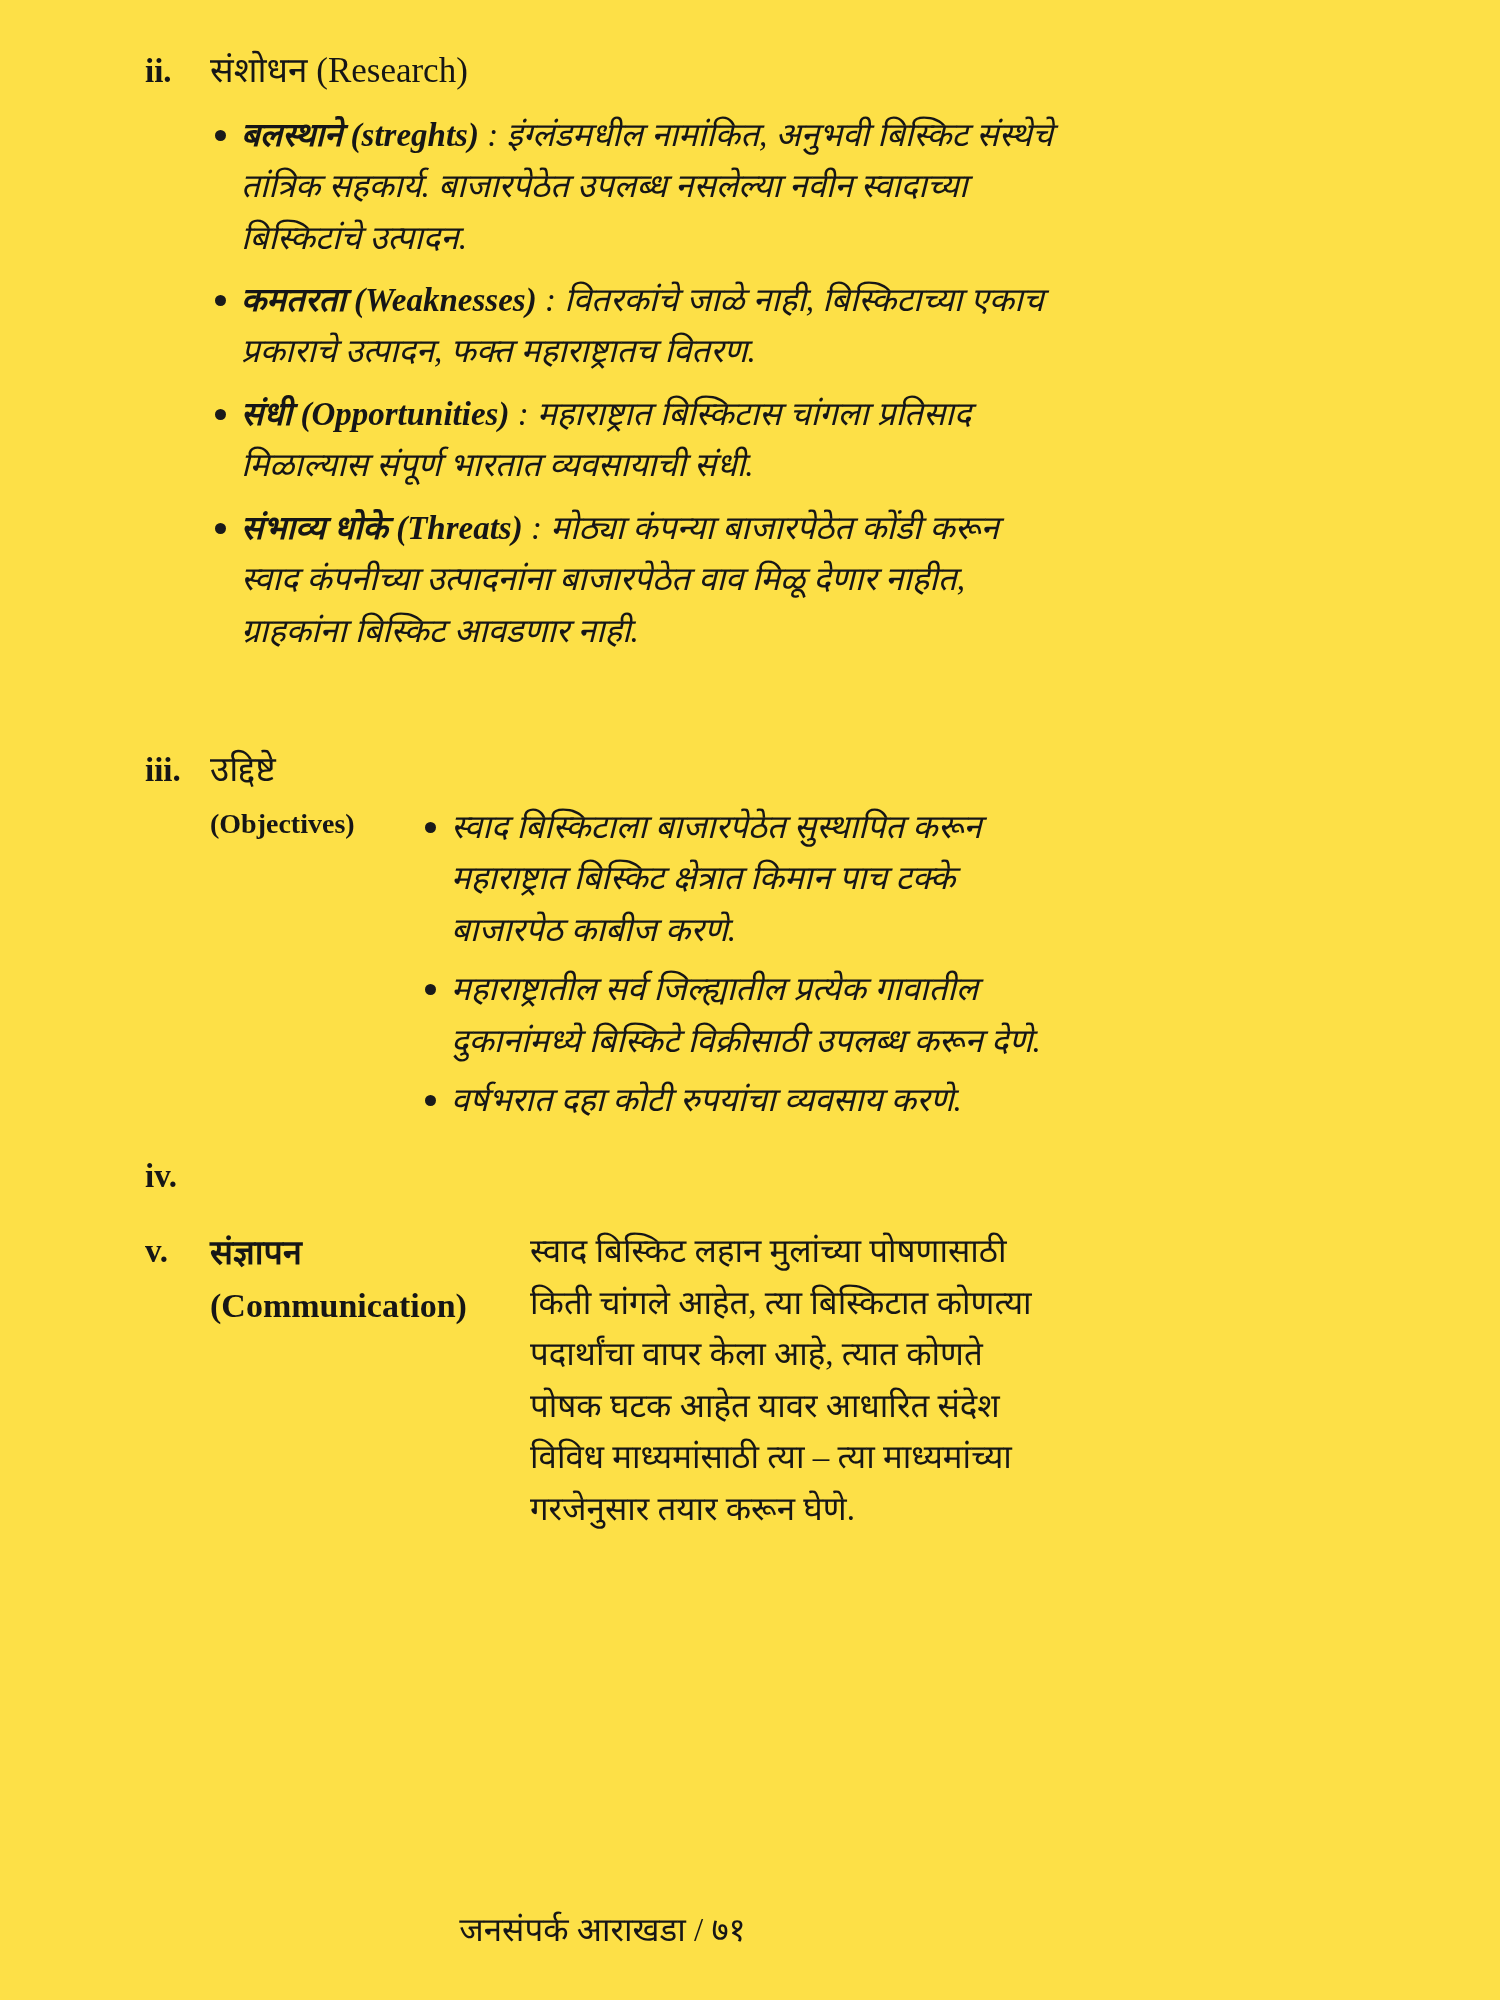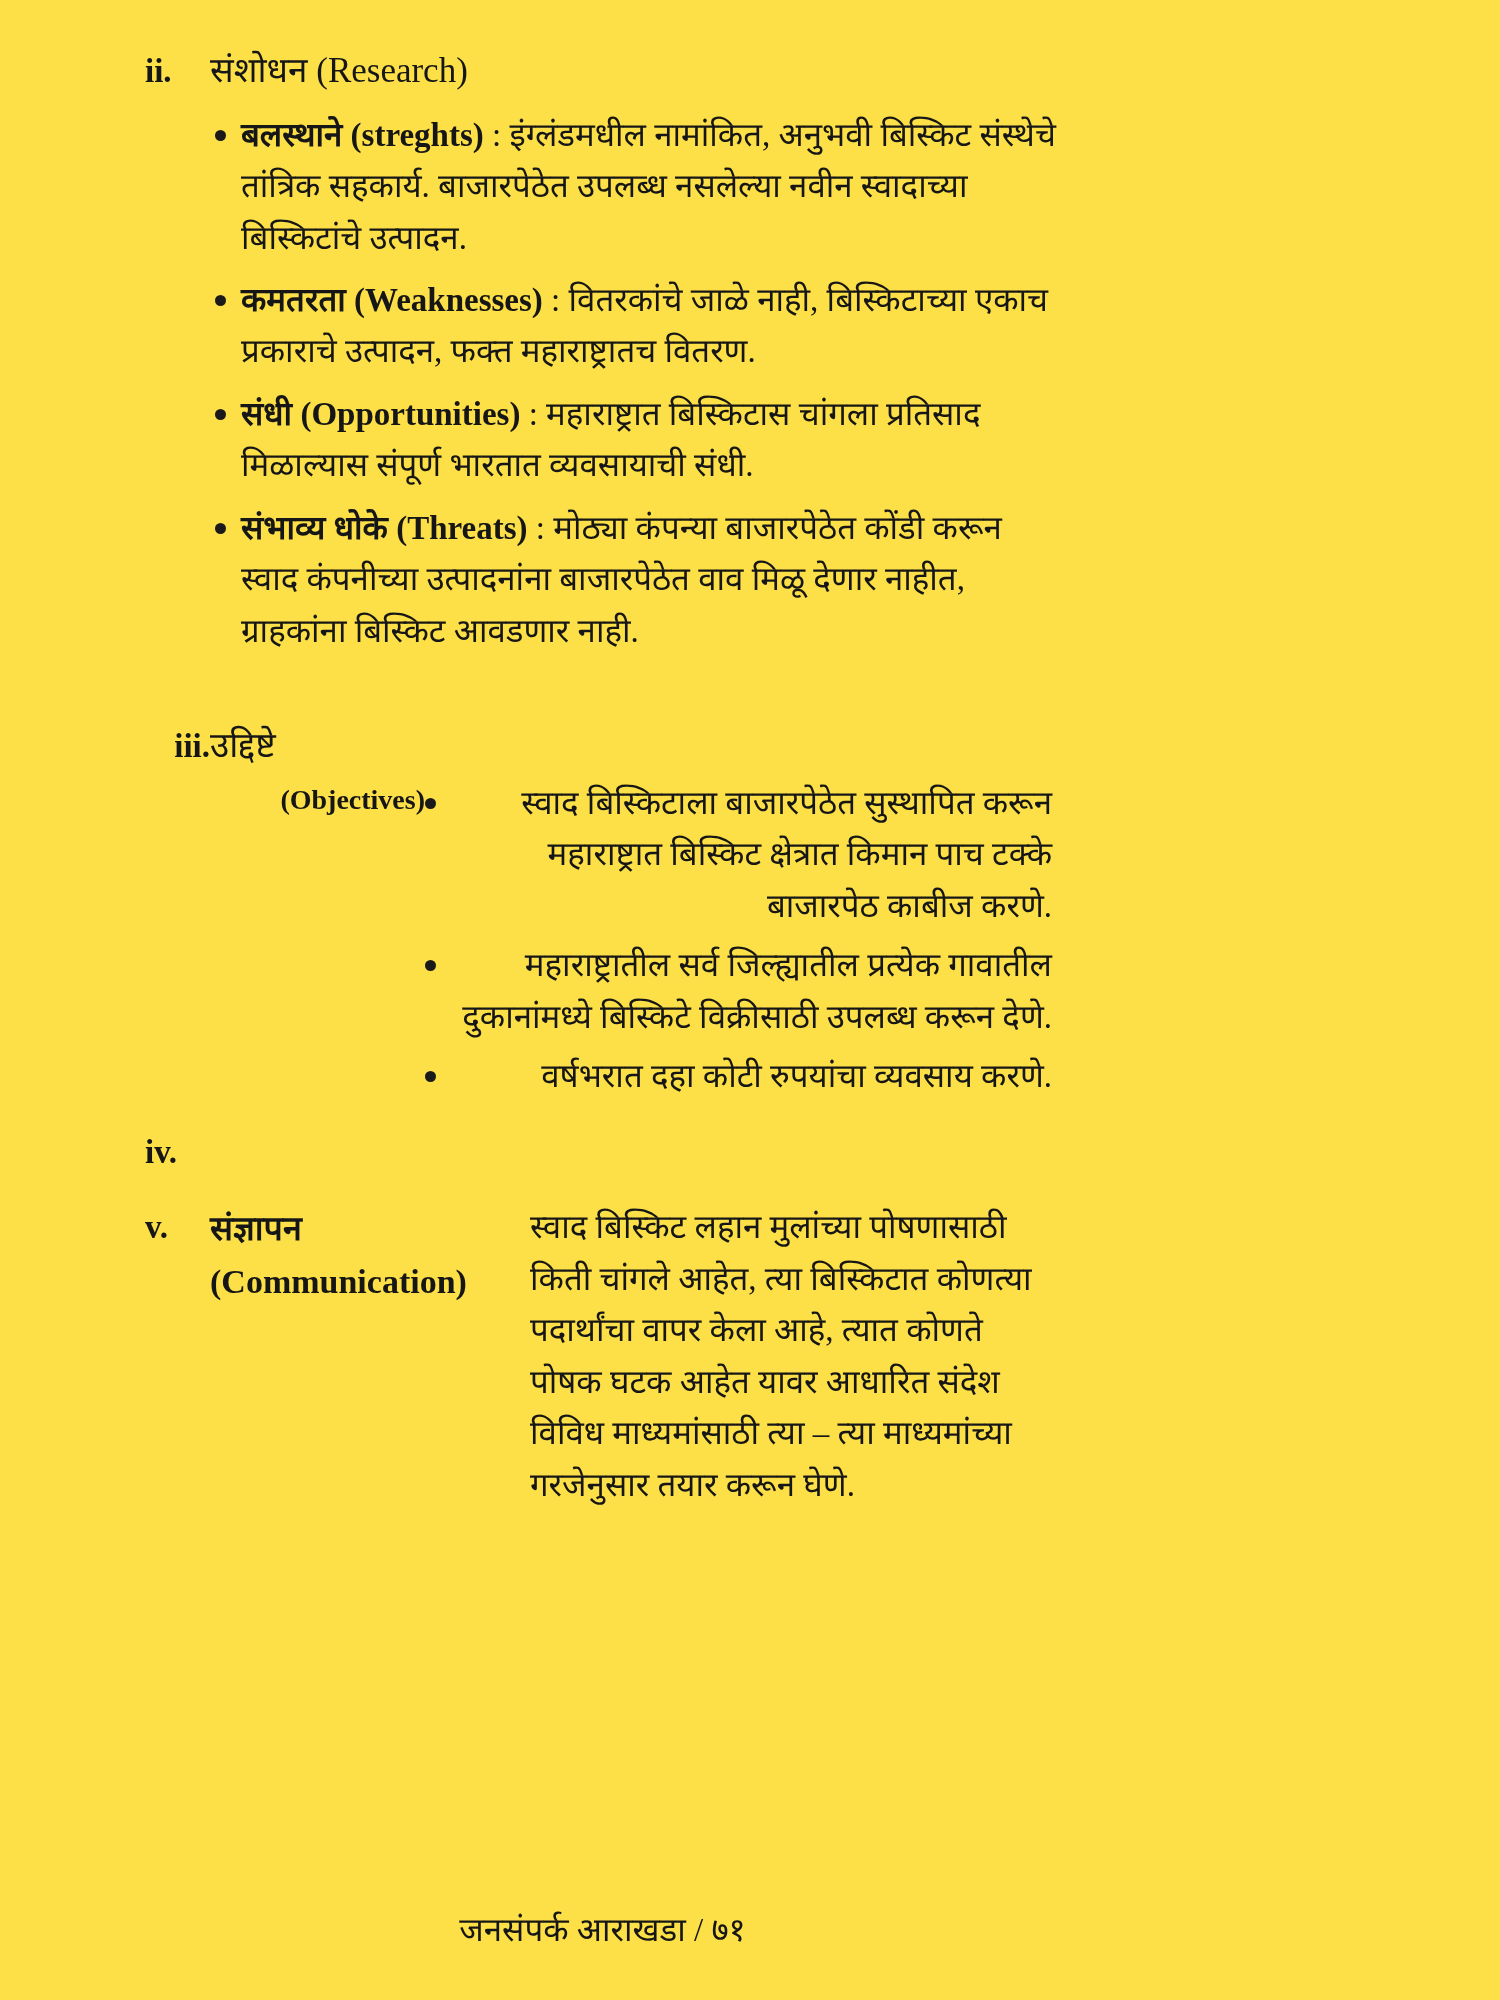--- a/index.html
+++ b/index.html
@@ -24,34 +24,34 @@
   .head { display: flex; align-items: baseline; }
   .num {
     flex: 0 0 65px;
     font-weight: 700;
   }
   .sec-title {
     font-weight: 400;
     font-size: 35px;
   }
   .bullets { list-style: none; margin-left: 70px; }
-  .bullets li { display: flex; margin-top: 11px; }
+  .bullets li { display: flex; margin-top: 11px; font-style: italic; }
   .dot {
     flex: 0 0 auto;
     width: 11px;
     height: 11px;
     border-radius: 50%;
     background: #1a1a1a;
     margin: 20px 15px 0 0;
   }
   .btext { flex: 1; }
   .lead { font-weight: 700; }
   .sep { white-space: pre; }
 
-  .sec3 { margin-top: 62px; text-align: right; }
+  .sec3 { margin-top: 86px; }
   .sec3 .cols { display: flex; margin-top: 4px; }
   .spacer { flex: 0 0 65px; }
   .label-en {
     flex: 0 0 215px;
     font-weight: 700;
     font-size: 28px;
   }
   .sec3 .bullets { flex: 1; margin-left: 0; padding-right: 8px; }
   .sec3 .bullets li:first-child { margin-top: 0; }
   .sec3 .bullets li { margin-top: 8px; }

